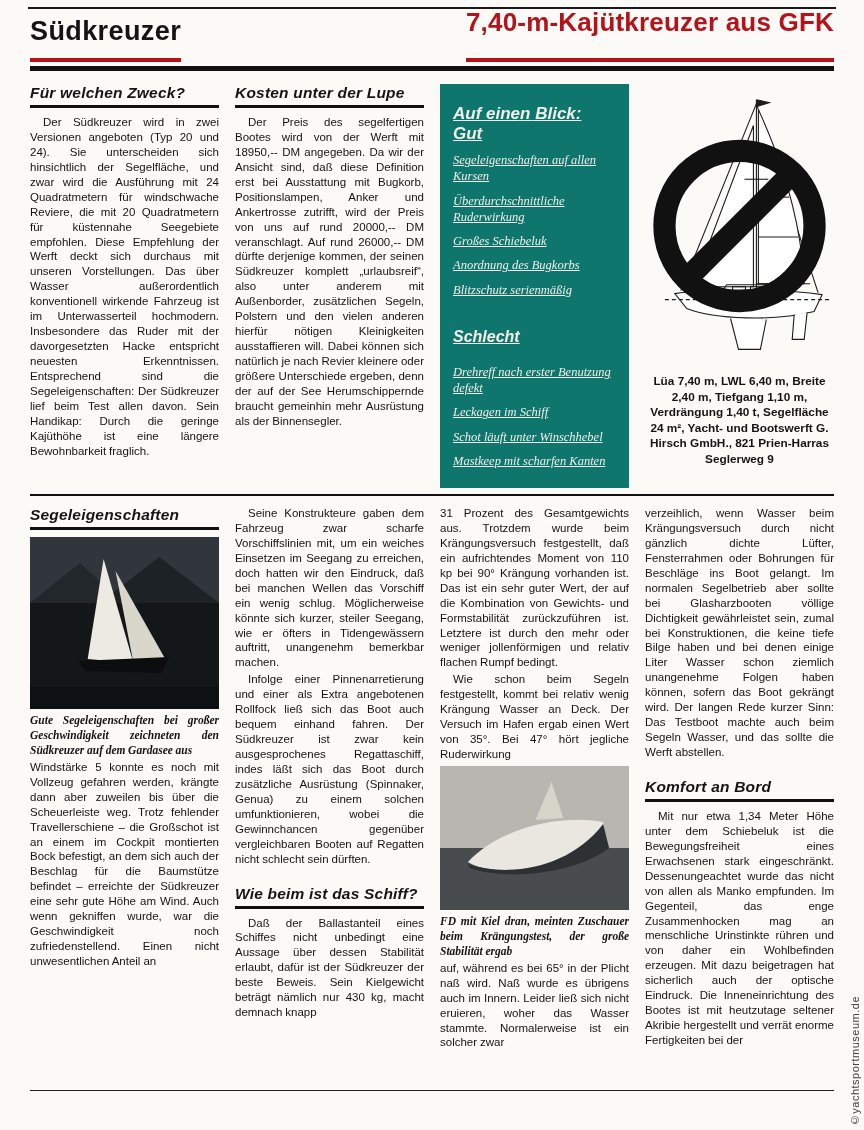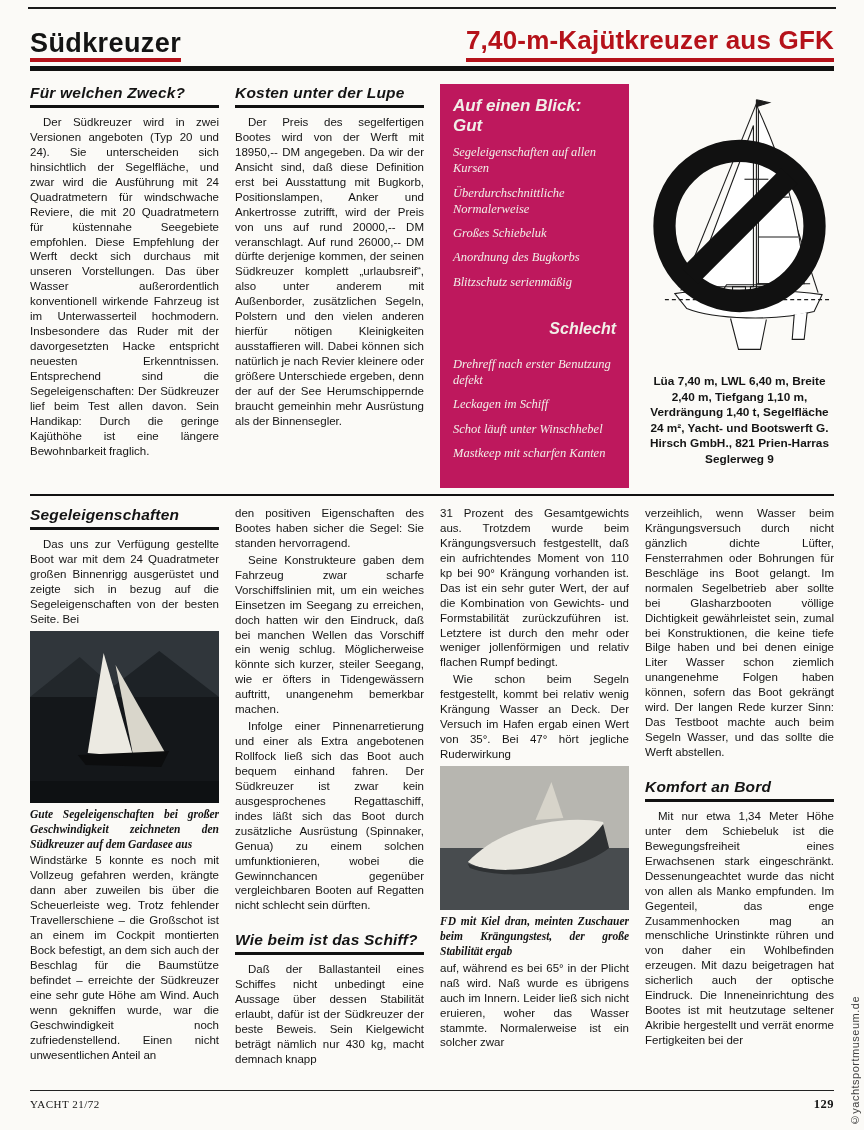--- a/index.html
+++ b/index.html
@@ -6,46 +6,46 @@
   html,body{ margin:0; padding:0; background:#888; }
   .page{
     position:relative; width:864px; height:1130px; margin:0 auto;
     background:#fbfaf7; color:var(--ink);
     font-family:"Liberation Sans", sans-serif; overflow:hidden;
   }
   .topline{ position:absolute; left:28px; right:28px; top:7px; height:2px; background:#1a1a1a; }
   .masthead{ position:absolute; left:30px; right:30px; top:20px; height:42px;
     display:flex; justify-content:space-between; align-items:flex-end; }
   .brand{ font-size:27px; font-weight:bold; letter-spacing:.4px; line-height:1;
-    padding-bottom:1px; border-bottom:4px solid var(--accent);text-align:right; }
+    padding-bottom:13px; border-bottom:4px solid var(--accent);text-align:right; }
   .issue-title{ font-size:26px; font-weight:bold; letter-spacing:.2px; line-height:1;
-    color:var(--accent); padding-bottom:5px; border-bottom:4px solid var(--accent); }
+    color:var(--accent); padding-bottom:23px; border-bottom:4px solid var(--accent); }
   .black-rule{ position:absolute; left:30px; right:30px; top:66px; height:5px; background:#111; }
   .mid-rule{ position:absolute; left:30px; right:30px; top:494px; height:2px; background:#111; }
 
   .row{ position:absolute; left:30px; right:30px; display:flex; gap:16px; }
   .row.top{ top:84px; height:404px; }
   .row.bottom{ top:506px; height:580px; }
   .col{ flex:1 1 0; min-width:0; overflow:hidden; }
 
   .sec-head{
     font-weight:bold; font-style:italic; font-size:15.5px; letter-spacing:.2px;
     border-bottom:3px solid #111; padding-bottom:3px; margin:0 0 7px 0;
   }
   .body p{ margin:0 0 2px 0; text-align:justify; font-size:11.5px; line-height:1.3;
     word-spacing:-0.2px; }
   .body p.ind{ text-indent:13px; }
 
-  .blackbox{ background:#be185d; color:#f1efe8; height:100%; box-sizing:border-box;
-    padding:12px 13px; }
+  .blackbox{ background:#0f766e; color:#f1efe8; height:100%; box-sizing:border-box;
+    padding:20px 13px;text-decoration:underline; }
   .bb-title{ margin:0; font-weight:bold; font-style:italic; font-size:17px; line-height:1.15; }
   .bb-list{ list-style:none; margin:9px 0 0 0; padding:0;
     font-family:"Liberation Serif", serif; font-style:italic; font-size:12.5px; line-height:1.3; }
   .bb-list li{ margin-bottom:8px; }
-  .bb-schlecht-title{ margin:30px 0 0 0; font-weight:bold; font-style:italic; font-size:16px;text-align:right; }
+  .bb-schlecht-title{ margin:30px 0 0 0; font-weight:bold; font-style:italic; font-size:16px; }
   .bb-list.schlecht{ margin-top:18px; }
 
   .sailplan{ position:relative; height:284px; }
   .sailplan svg{ width:100%; height:100%; display:block; }
   .noicon{ position:absolute; left:0; top:0; width:34px; height:34px; }
   .specs{ margin-top:6px; font-weight:bold; font-size:11.8px; line-height:1.32; text-align:center; }
 
   .photo{ width:100%; display:block; margin:4px 0 4px 0; }
   .caption{ font-family:"Liberation Serif", serif; font-weight:bold; font-style:italic;
     font-size:12.5px; line-height:1.25; margin:2px 0 8px 0; }
@@ -84,21 +84,21 @@
       <h3 class="sec-head">Kosten unter der Lupe</h3>
       <p class="ind">Der Preis des segelfertigen Bootes wird von der Werft mit 18950,-- DM angegeben. Da wir der Ansicht sind, daß diese Definition erst bei Ausstattung mit Bugkorb, Positionslampen, Anker und Ankertrosse zutrifft, wird der Preis von uns auf rund 20000,-- DM veranschlagt. Auf rund 26000,-- DM dürfte derjenige kommen, der seinen Südkreuzer komplett „urlaubsreif“, also unter anderem mit Außenborder, zusätzlichen Segeln, Polstern und den vielen anderen hierfür nötigen Kleinigkeiten ausstaffieren will. Dabei können sich natürlich je nach Revier kleinere oder größere Unterschiede ergeben, denn der auf der See Herumschippernde braucht gemeinhin mehr Ausrüstung als der Binnensegler.</p>
     </div>
 
     <div class="col">
       <div class="blackbox">
         <p class="bb-title">Auf einen Blick:</p>
         <p class="bb-title">Gut</p>
         <ul class="bb-list">
           <li>Segeleigenschaften auf allen Kursen</li>
-          <li>Überdurchschnittliche Normalerweise</li>
+          <li>Überdurchschnittliche Ruderwirkung</li>
           <li>Großes Schiebeluk</li>
           <li>Anordnung des Bugkorbs</li>
           <li>Blitzschutz serienmäßig</li>
         </ul>
         <p class="bb-schlecht-title">Schlecht</p>
         <ul class="bb-list schlecht">
           <li>Drehreff nach erster Benutzung defekt</li>
           <li>Leckagen im Schiff</li>
           <li>Schot läuft unter Winschhebel</li>
           <li>Mastkeep mit scharfen Kanten</li>
@@ -139,37 +139,35 @@
     </div>
 
   </div>
 
   <div class="mid-rule"></div>
 
   <div class="row bottom">
 
     <div class="col body">
       <h3 class="sec-head">Segeleigenschaften</h3>
-      <p class="ind">Das uns zur Verfügung gestellte Boot war mit dem 24 Quadratmeter großen Binnenrigg ausgerüstet und zeigte sich in bezug auf die Segeleigenschaften von der besten Seite. Bei</p>
       <svg class="photo" viewBox="0 0 190 172" preserveAspectRatio="none" style="height:172px;">
         <rect width="190" height="172" fill="#30363b"></rect>
         <path d="M0,66 L50,26 L95,66 Z" fill="#22272b"></path>
         <path d="M70,66 L130,20 L190,66 Z" fill="#1d2226"></path>
         <rect y="66" width="190" height="106" fill="#14171a"></rect>
         <path d="M74,22 L104,126 L58,122 Z" fill="#eceae2"></path>
         <path d="M86,34 L136,122 L104,126 Z" fill="#d9d6cb"></path>
         <path d="M48,124 L140,120 L132,136 L56,134 Z" fill="#0c0d0e"></path>
         <rect y="150" width="190" height="22" fill="#0e1113"></rect>
       </svg>
       <p class="caption">Gute Segeleigenschaften bei großer Geschwindigkeit zeichneten den Südkreuzer auf dem Gardasee aus</p>
       <p>Windstärke 5 konnte es noch mit Vollzeug gefahren werden, krängte dann aber zuweilen bis über die Scheuerleiste weg. Trotz fehlender Travellerschiene – die Großschot ist an einem im Cockpit montierten Bock befestigt, an dem sich auch der Beschlag für die Baumstütze befindet – erreichte der Südkreuzer eine sehr gute Höhe am Wind. Auch wenn gekniffen wurde, war die Geschwindigkeit noch zufriedenstellend. Einen nicht unwesentlichen Anteil an</p>
     </div>
 
     <div class="col body">
-      <p>den positiven Eigenschaften des Bootes haben sicher die Segel: Sie standen hervorragend.</p>
       <p class="ind">Seine Konstrukteure gaben dem Fahrzeug zwar scharfe Vorschiffslinien mit, um ein weiches Einsetzen im Seegang zu erreichen, doch hatten wir den Eindruck, daß bei manchen Wellen das Vorschiff ein wenig schlug. Möglicherweise könnte sich kurzer, steiler Seegang, wie er öfters in Tidengewässern auftritt, unangenehm bemerkbar machen.</p>
       <p class="ind">Infolge einer Pinnenarretierung und einer als Extra angebotenen Rollfock ließ sich das Boot auch bequem einhand fahren. Der Südkreuzer ist zwar kein ausgesprochenes Regattaschiff, indes läßt sich das Boot durch zusätzliche Ausrüstung (Spinnaker, Genua) zu einem solchen umfunktionieren, wobei die Gewinnchancen gegenüber vergleichbaren Booten auf Regatten nicht schlecht sein dürften.</p>
       <h3 class="sec-head spacer-head">Wie beim ist das Schiff?</h3>
       <p class="ind">Daß der Ballastanteil eines Schiffes nicht unbedingt eine Aussage über dessen Stabilität erlaubt, dafür ist der Südkreuzer der beste Beweis. Sein Kielgewicht beträgt nämlich nur 430 kg, macht demnach knapp</p>
     </div>
 
     <div class="col body">
       <p>31 Prozent des Gesamtgewichts aus. Trotzdem wurde beim Krängungsversuch festgestellt, daß ein aufrichtendes Moment von 110 kp bei 90° Krängung vorhanden ist. Das ist ein sehr guter Wert, der auf die Kombination von Gewichts- und Formstabilität zurückzuführen ist. Letztere ist durch den mehr oder weniger jollenförmigen und relativ flachen Rumpf bedingt.</p>
       <p class="ind">Wie schon beim Segeln festgestellt, kommt bei relativ wenig Krängung Wasser an Deck. Der Versuch im Hafen ergab einen Wert von 35°. Bei 47° hört jegliche Ruderwirkung</p>
       <svg class="photo" viewBox="0 0 190 144" preserveAspectRatio="none" style="height:144px;">
@@ -185,19 +183,15 @@
 
     <div class="col body">
       <p>verzeihlich, wenn Wasser beim Krängungsversuch durch nicht gänzlich dichte Lüfter, Fensterrahmen oder Bohrungen für Beschläge ins Boot gelangt. Im normalen Segelbetrieb aber sollte bei Glasharzbooten völlige Dichtigkeit gewährleistet sein, zumal bei Konstruktionen, die keine tiefe Bilge haben und bei denen einige Liter Wasser schon ziemlich unangenehme Folgen haben können, sofern das Boot gekrängt wird. Der langen Rede kurzer Sinn: Das Testboot machte auch beim Segeln Wasser, und das sollte die Werft abstellen.</p>
       <h3 class="sec-head spacer-head">Komfort an Bord</h3>
       <p class="ind">Mit nur etwa 1,34 Meter Höhe unter dem Schiebeluk ist die Bewegungsfreiheit eines Erwachsenen stark eingeschränkt. Dessenungeachtet wurde das nicht von allen als Manko empfunden. Im Gegenteil, das enge Zusammenhocken mag an menschliche Urinstinkte rühren und von daher ein Wohlbefinden erzeugen. Mit dazu beigetragen hat sicherlich auch der optische Eindruck. Die Inneneinrichtung des Bootes ist mit heutzutage seltener Akribie hergestellt und verrät enorme Fertigkeiten bei der</p>
     </div>
 
   </div>
 
   <div class="footer-line"></div>
-  <div class="footer">
-    <span>YACHT 21/72</span>
-    <span class="pageno">129</span>
-  </div>
   <div class="watermark">©yachtsportmuseum.de</div>
 
 </div>
 
 </body></html>

